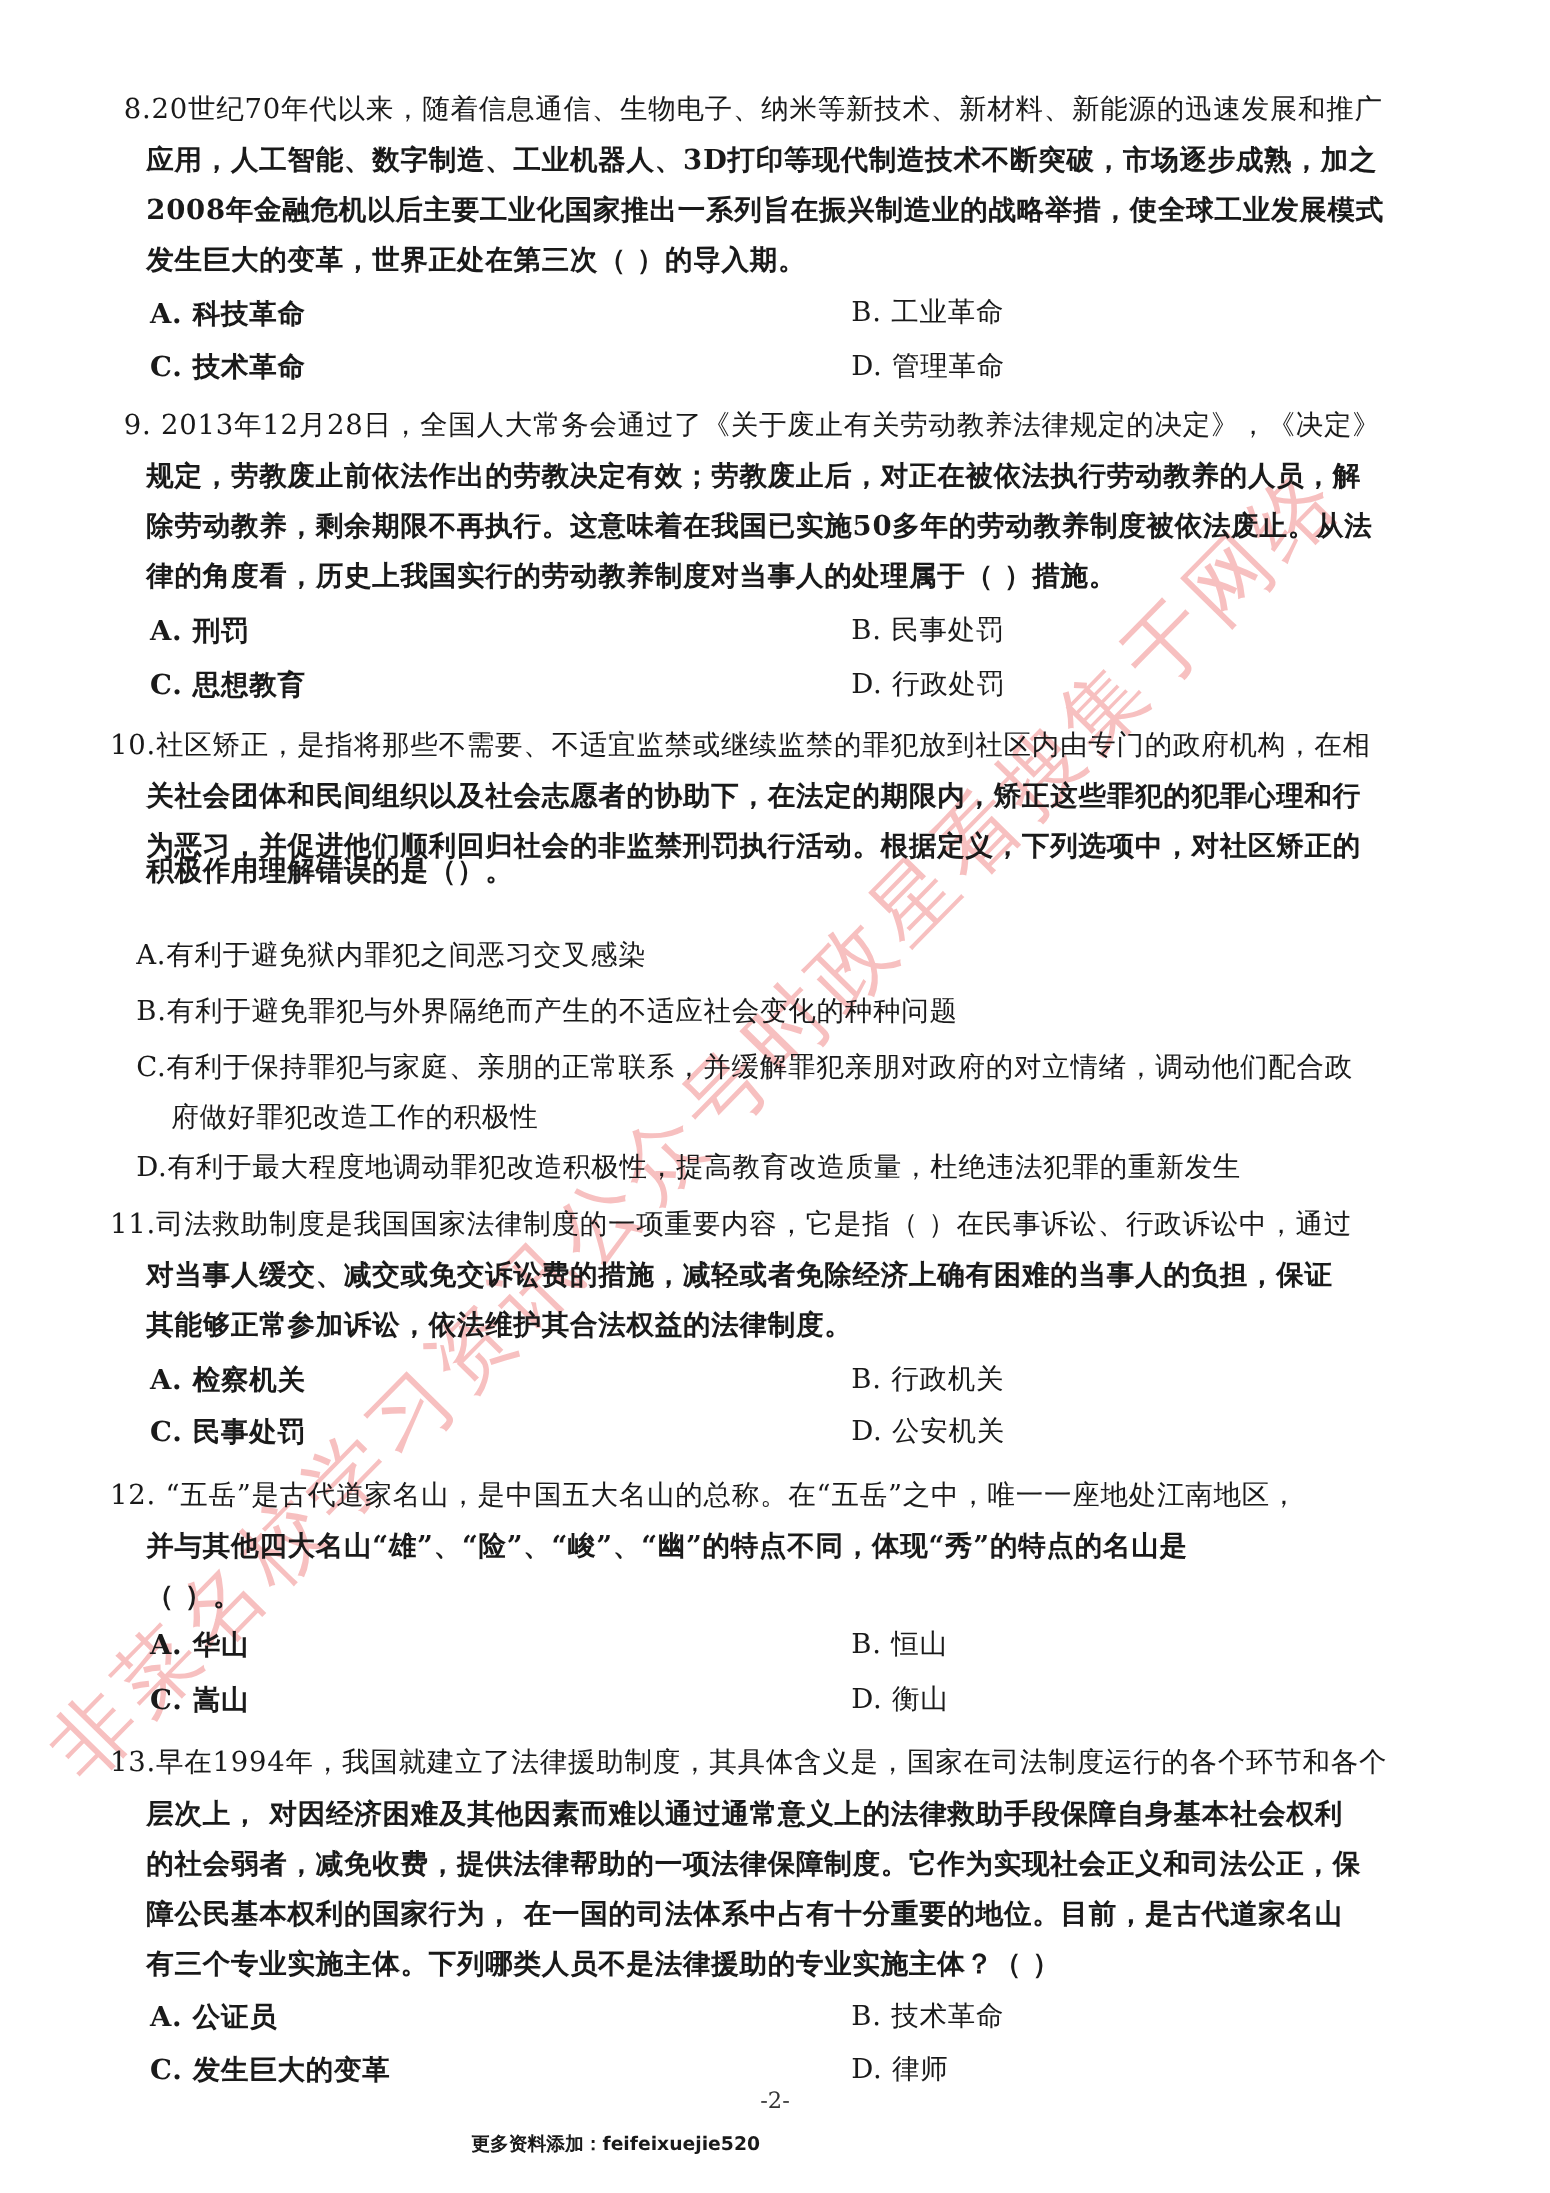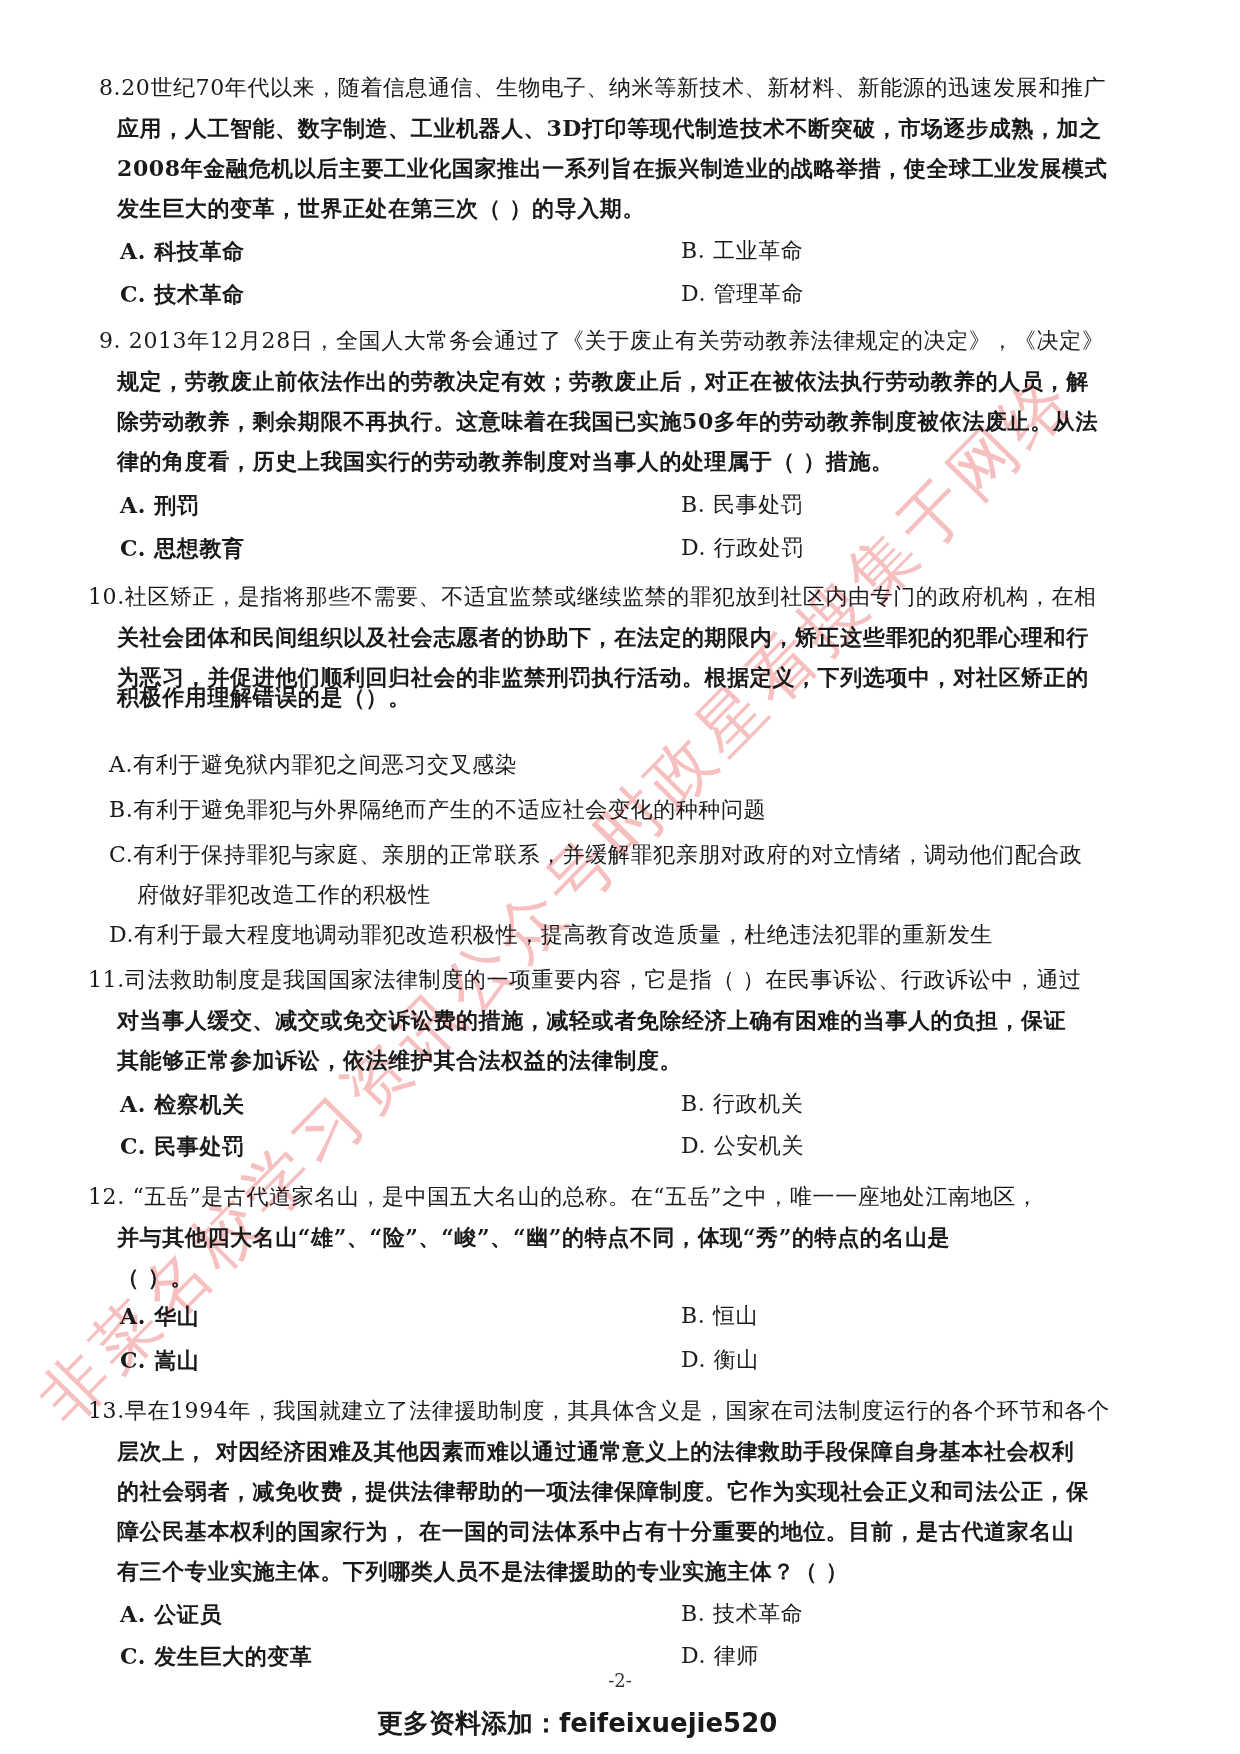--- a/index.html
+++ b/index.html
@@ -7,21 +7,21 @@
          font-family: "DejaVu Serif", "Liberation Serif", serif; color: #1a1a1a; }
   .page { position: absolute; left: 0; top: 0; width: 1240px; height: 1754px; }
   .line { position: absolute; white-space: nowrap; font-size: 22px; line-height: 26px; letter-spacing: 0.6px; }
   .q-first { left: 99px; }
   .q-cont { left: 117px; font-weight: bold; }
   .opt-left { left: 120px; font-weight: bold; }
   .opt-right { left: 669px; margin-left: 12px; }
   .opt-full { left: 109px; }
   .opt-cont { left: 137px; }
   .pagenum { position: absolute; top: 1670px; left: 0; width: 1240px; text-align: center; font-size: 18px; color: #333; }
-  .footer { position: absolute; top: 1706px; left: 377px; white-space: nowrap; font-size: 26px; font-weight: bold; text-align: right; }
+  .footer { position: absolute; top: 1706px; left: 377px; white-space: nowrap; font-size: 15px; font-weight: bold; text-align: right; }
   .footer .label { font-family: "DejaVu Serif", serif; }
   .footer .id { font-family: "DejaVu Sans", "Liberation Sans", sans-serif; font-weight: bold; }
   .watermark { position: absolute; left: 20px; top: 1380px; transform-origin: 0 0; transform: rotate(-45.5deg);
                font-family: "DejaVu Sans", sans-serif; font-size: 66px; letter-spacing: 6px;
                color: rgba(230, 60, 60, 0.32); white-space: nowrap; pointer-events: none; }
 </style>
 </head>
 <body>
 
 <div class="page">

